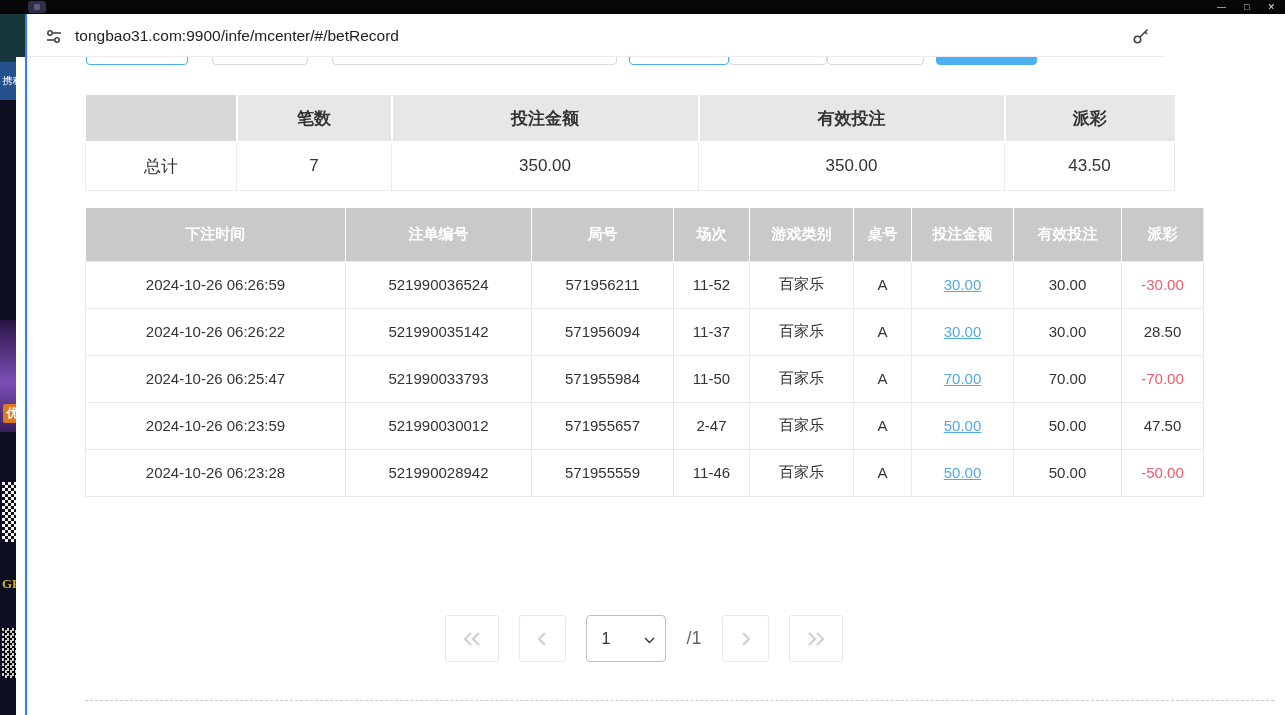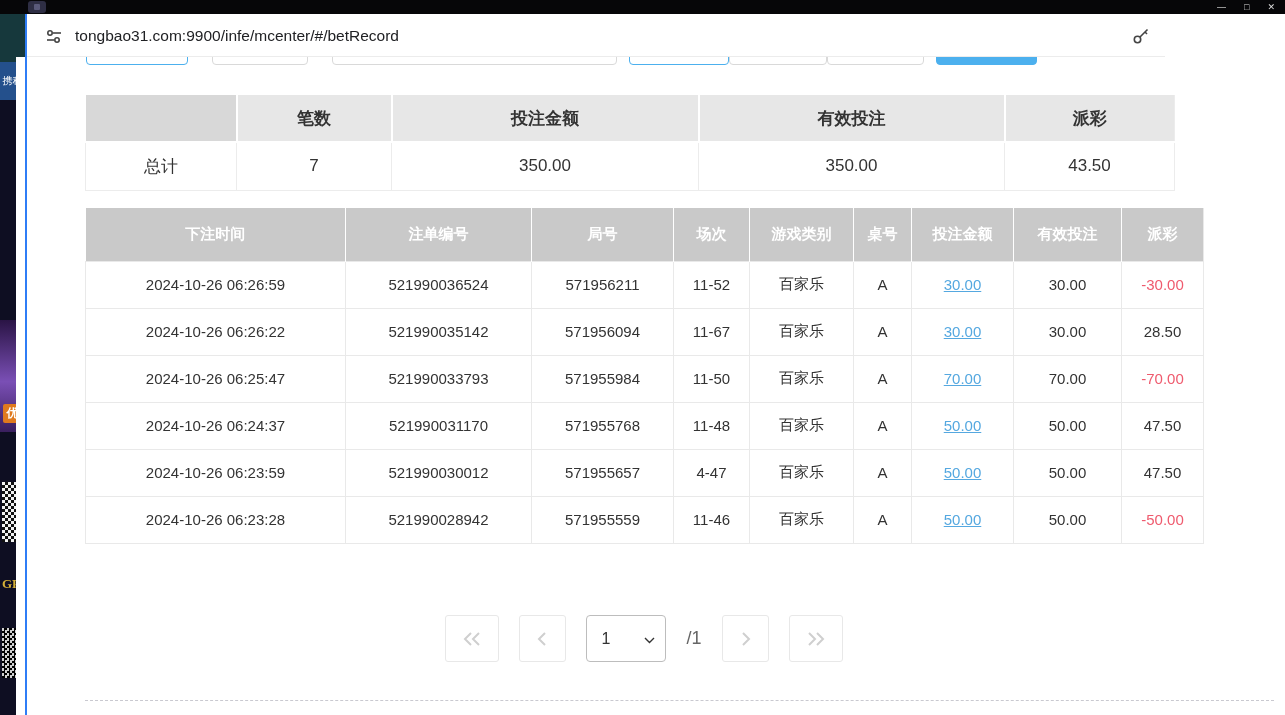--- a/index.html
+++ b/index.html
@@ -177,54 +177,43 @@
             <td>百家乐</td>
             <td>A</td>
             <td><a class="amt-link">30.00</a></td>
             <td>30.00</td>
             <td class="neg">-30.00</td>
           </tr>
           <tr>
             <td>2024-10-26 06:26:22</td>
             <td>521990035142</td>
             <td>571956094</td>
-            <td>11-67</td>
+            <td>11-37</td>
             <td>百家乐</td>
             <td>A</td>
             <td><a class="amt-link">30.00</a></td>
             <td>30.00</td>
             <td>28.50</td>
           </tr>
           <tr>
             <td>2024-10-26 06:25:47</td>
             <td>521990033793</td>
             <td>571955984</td>
             <td>11-50</td>
             <td>百家乐</td>
             <td>A</td>
             <td><a class="amt-link">70.00</a></td>
             <td>70.00</td>
             <td class="neg">-70.00</td>
           </tr>
           <tr>
-            <td>2024-10-26 06:24:37</td>
-            <td>521990031170</td>
-            <td>571955768</td>
-            <td>11-48</td>
-            <td>百家乐</td>
-            <td>A</td>
-            <td><a class="amt-link">50.00</a></td>
-            <td>50.00</td>
-            <td>47.50</td>
-          </tr>
-          <tr>
             <td>2024-10-26 06:23:59</td>
             <td>521990030012</td>
             <td>571955657</td>
-            <td>4-47</td>
+            <td>2-47</td>
             <td>百家乐</td>
             <td>A</td>
             <td><a class="amt-link">50.00</a></td>
             <td>50.00</td>
             <td>47.50</td>
           </tr>
           <tr>
             <td>2024-10-26 06:23:28</td>
             <td>521990028942</td>
             <td>571955559</td>

